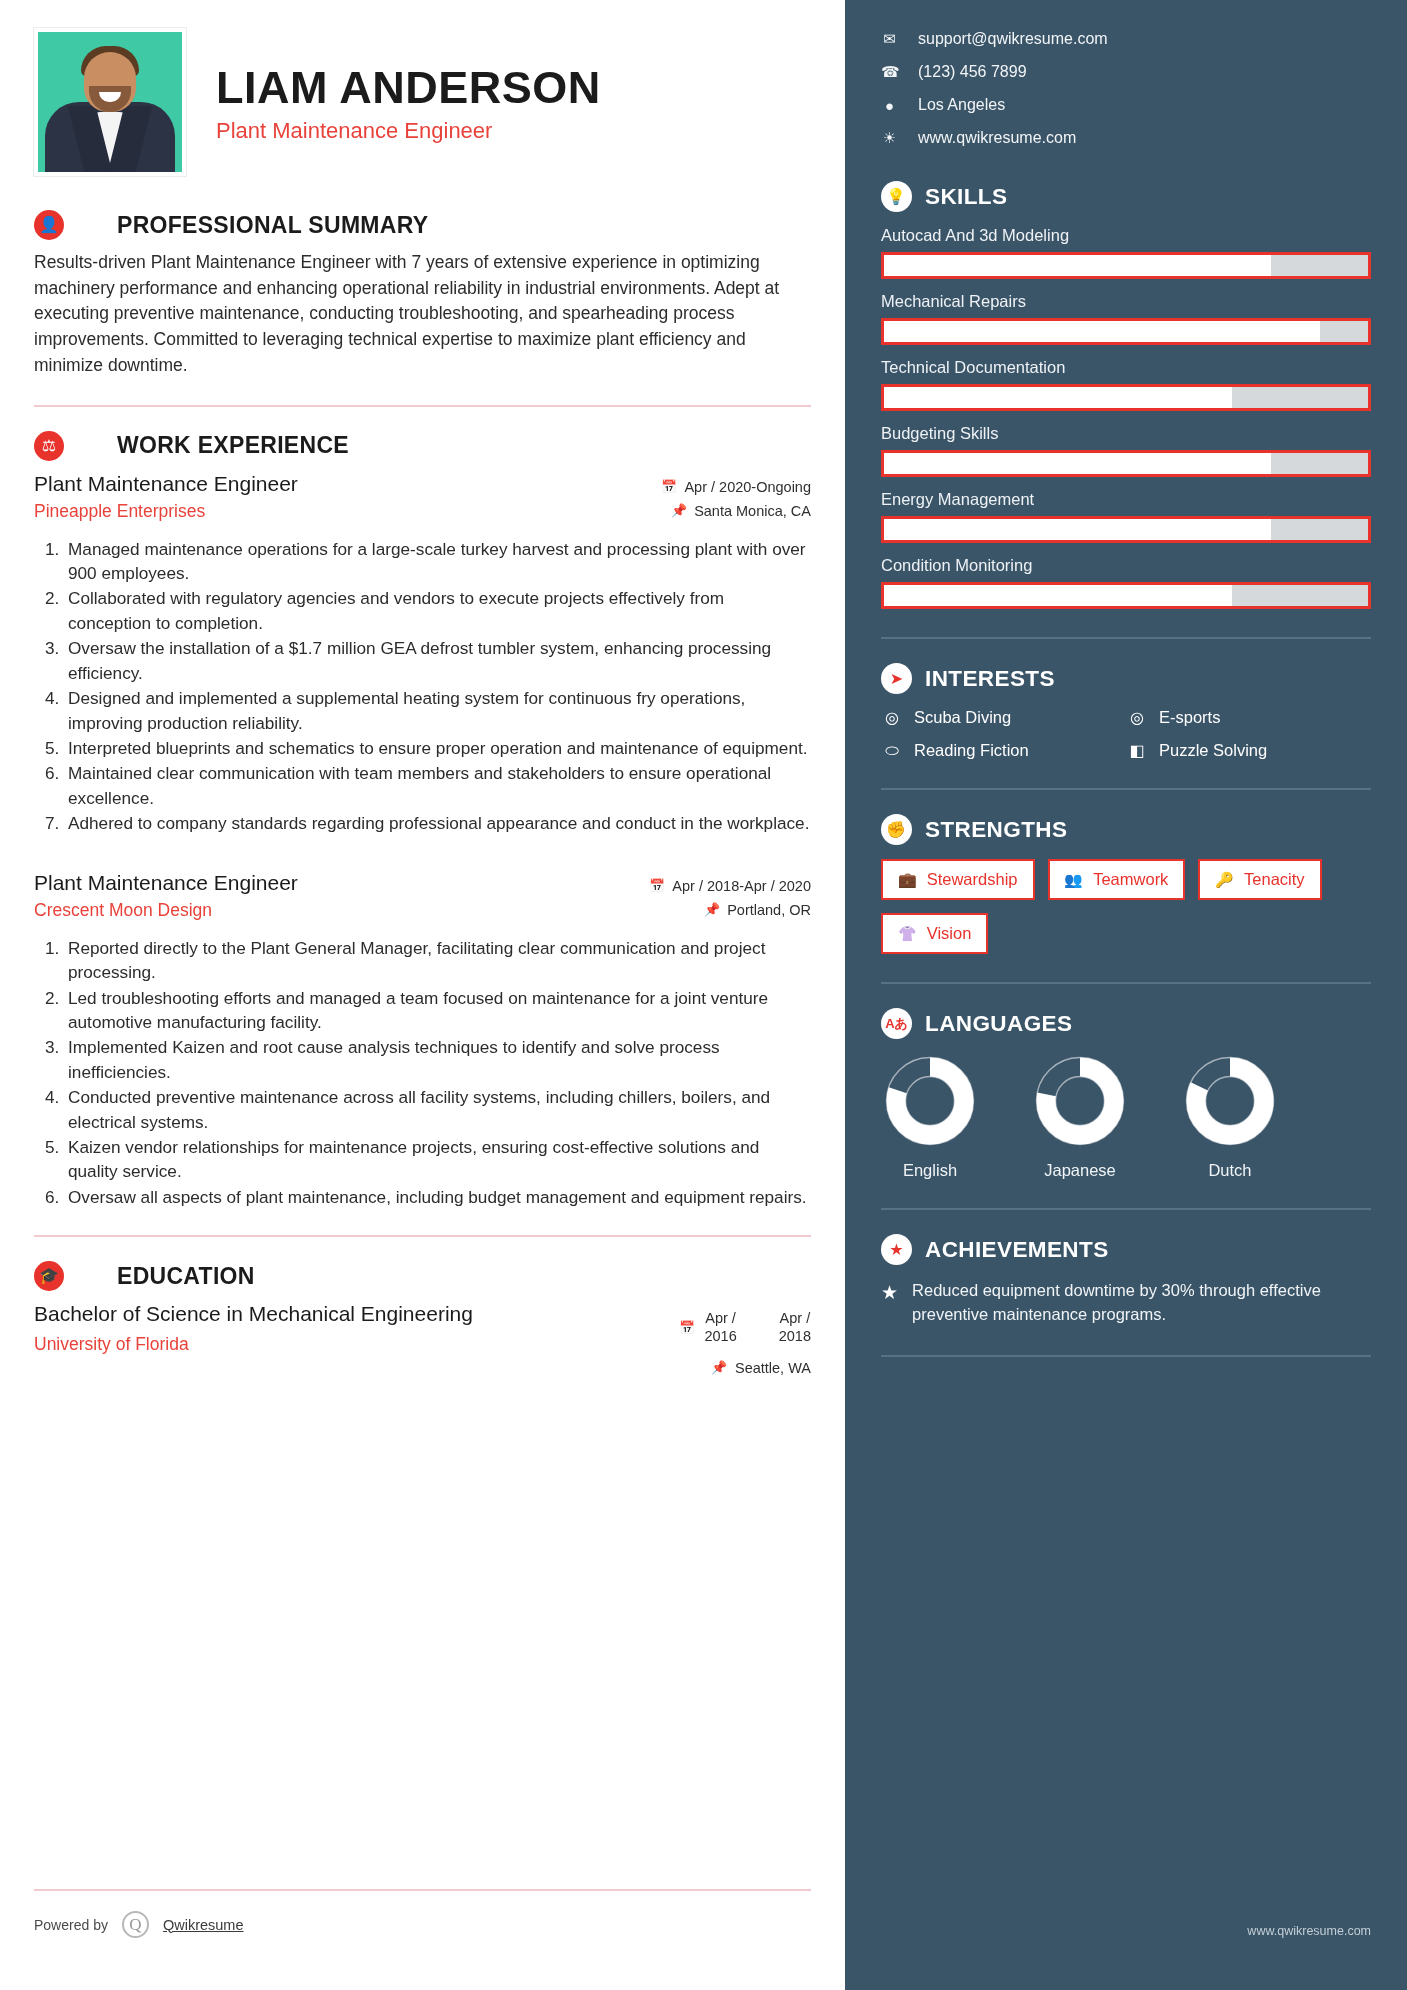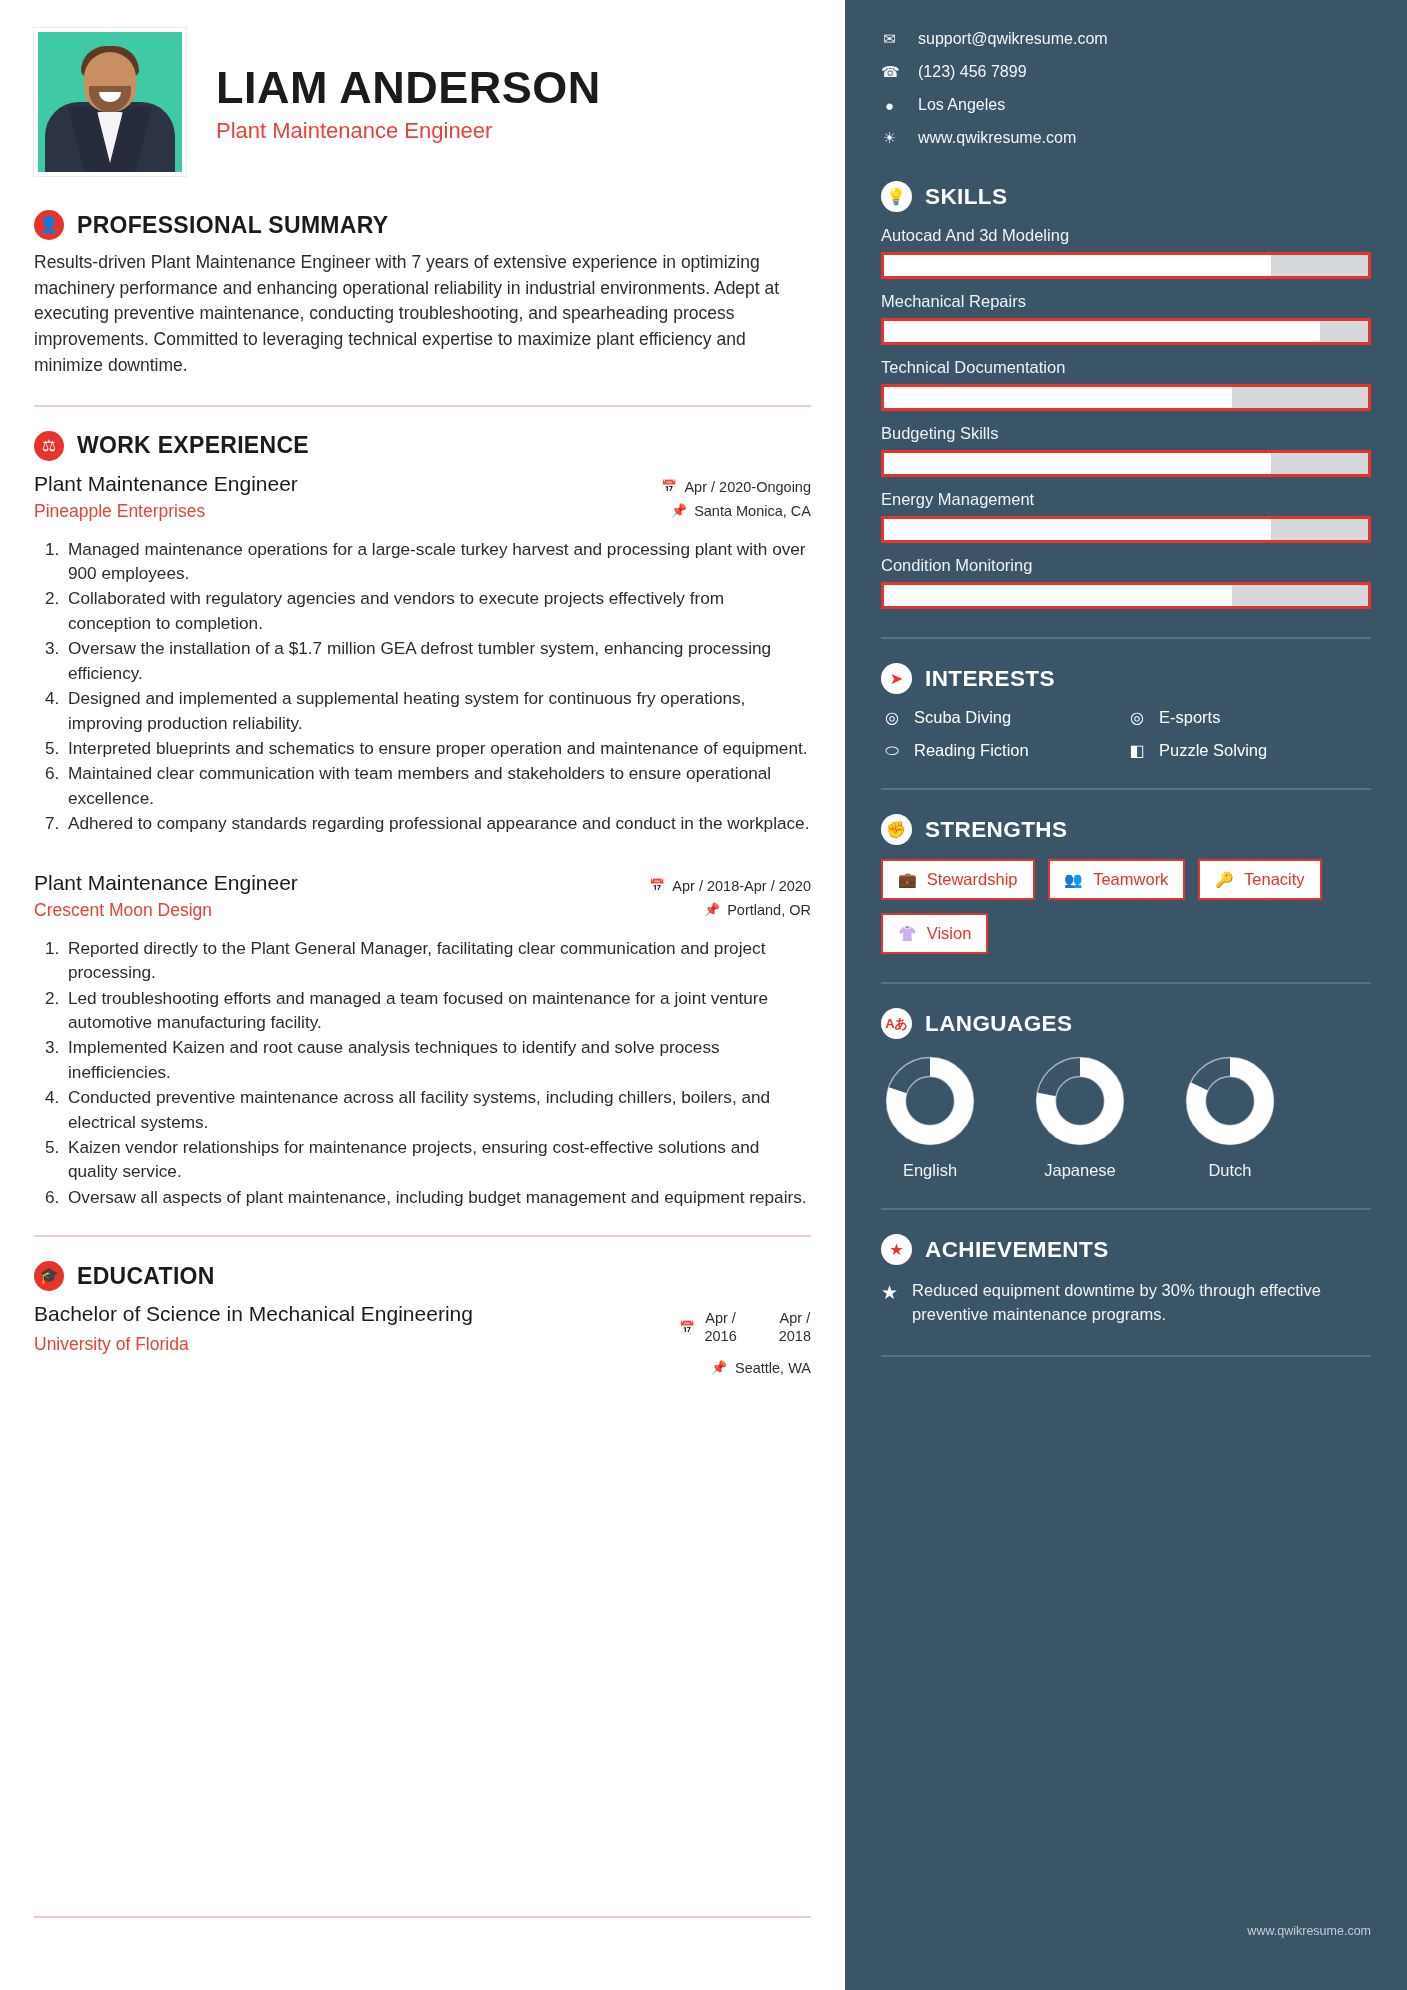--- a/index.html
+++ b/index.html
@@ -54,21 +54,21 @@
   }
   .job-title { font-size: 22px; color: #e8423a; margin-top: 7px; }
 
   .sec-head { display: flex; align-items: center; gap: 13px; margin-bottom: 10px; }
   .sec-ico {
     width: 30px; height: 30px; border-radius: 50%;
     background: #e8322c; color: #fff; flex: none;
     display: flex; align-items: center; justify-content: center;
     font-size: 16px; line-height: 1;
   }
-  .sec-title { font-size: 23px; font-weight: 700; color: #1b1b1b; letter-spacing: 0.3px; }
+  .sec-title { font-size: 23px; font-weight: 700; color: #1b1b1b; letter-spacing: 0.3px; margin-left: 40px; }
 
   .summary-text { font-size: 17.5px; line-height: 1.47; color: #2c2c2c; }
 
   .divider { height: 2px; background: #f2c9cf; margin: 26px 0 24px 0; }
 
   .job { margin-bottom: 6px; }
   .job-top { display: flex; justify-content: space-between; align-items: flex-start; }
   .job-role { font-size: 21px; color: #1b1b1b; line-height: 1.25; }
   .job-company { font-size: 17.5px; color: #e8423a; margin-top: 4px; }
   .meta-col { text-align: right; padding-top: 8px; min-width: 210px; }
@@ -287,20 +287,25 @@
         <div class="meta-line" style="margin-top:14px">
           <span class="meta-ico">📌</span>
           <span>Seattle, WA</span>
         </div>
       </div>
     </div>
   </div>
 
   <div class="footer-wrap">
     <div class="footer-rule"></div>
+    <div class="footer-row">
+      <span class="pw-text">Powered by</span>
+      <span class="q-logo">Q</span>
+      <span class="q-link">Qwikresume</span>
+    </div>
   </div>
 </div>
 
 <div class="right-col">
 
   <div class="contact-list">
     <div class="contact-item">
       <span class="contact-ico">✉</span>
       <span>support@qwikresume.com</span>
     </div>

